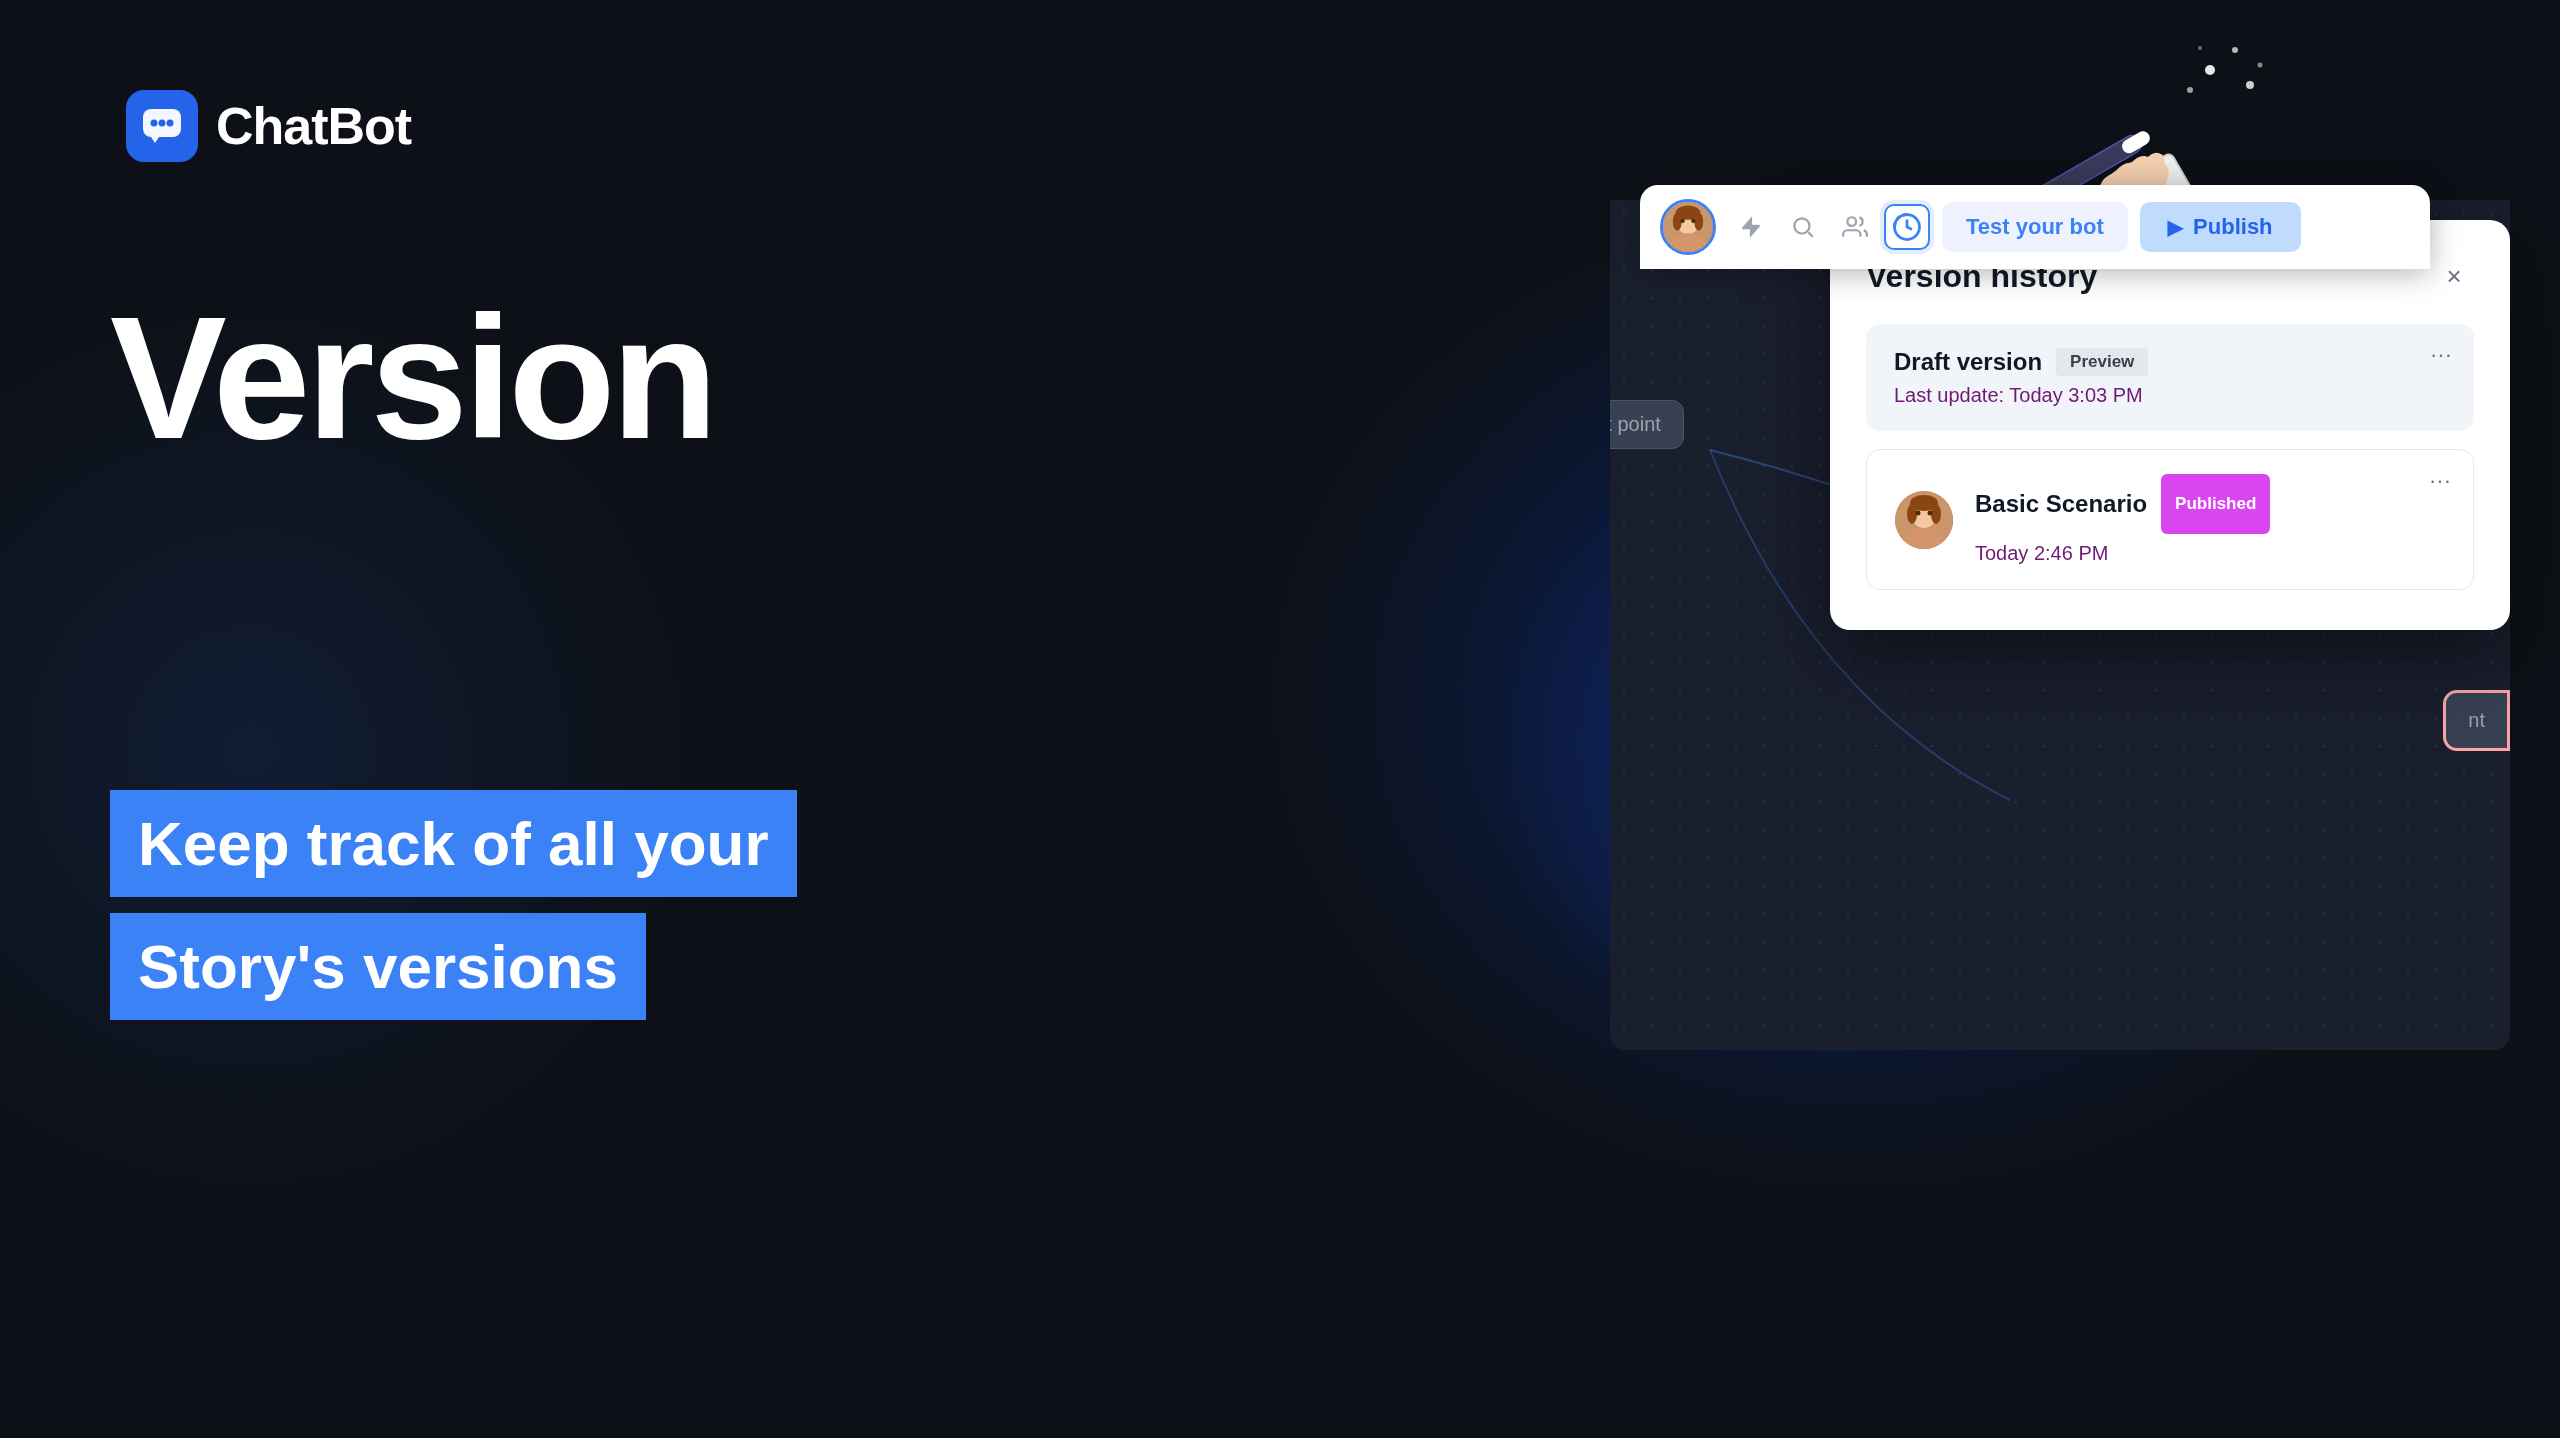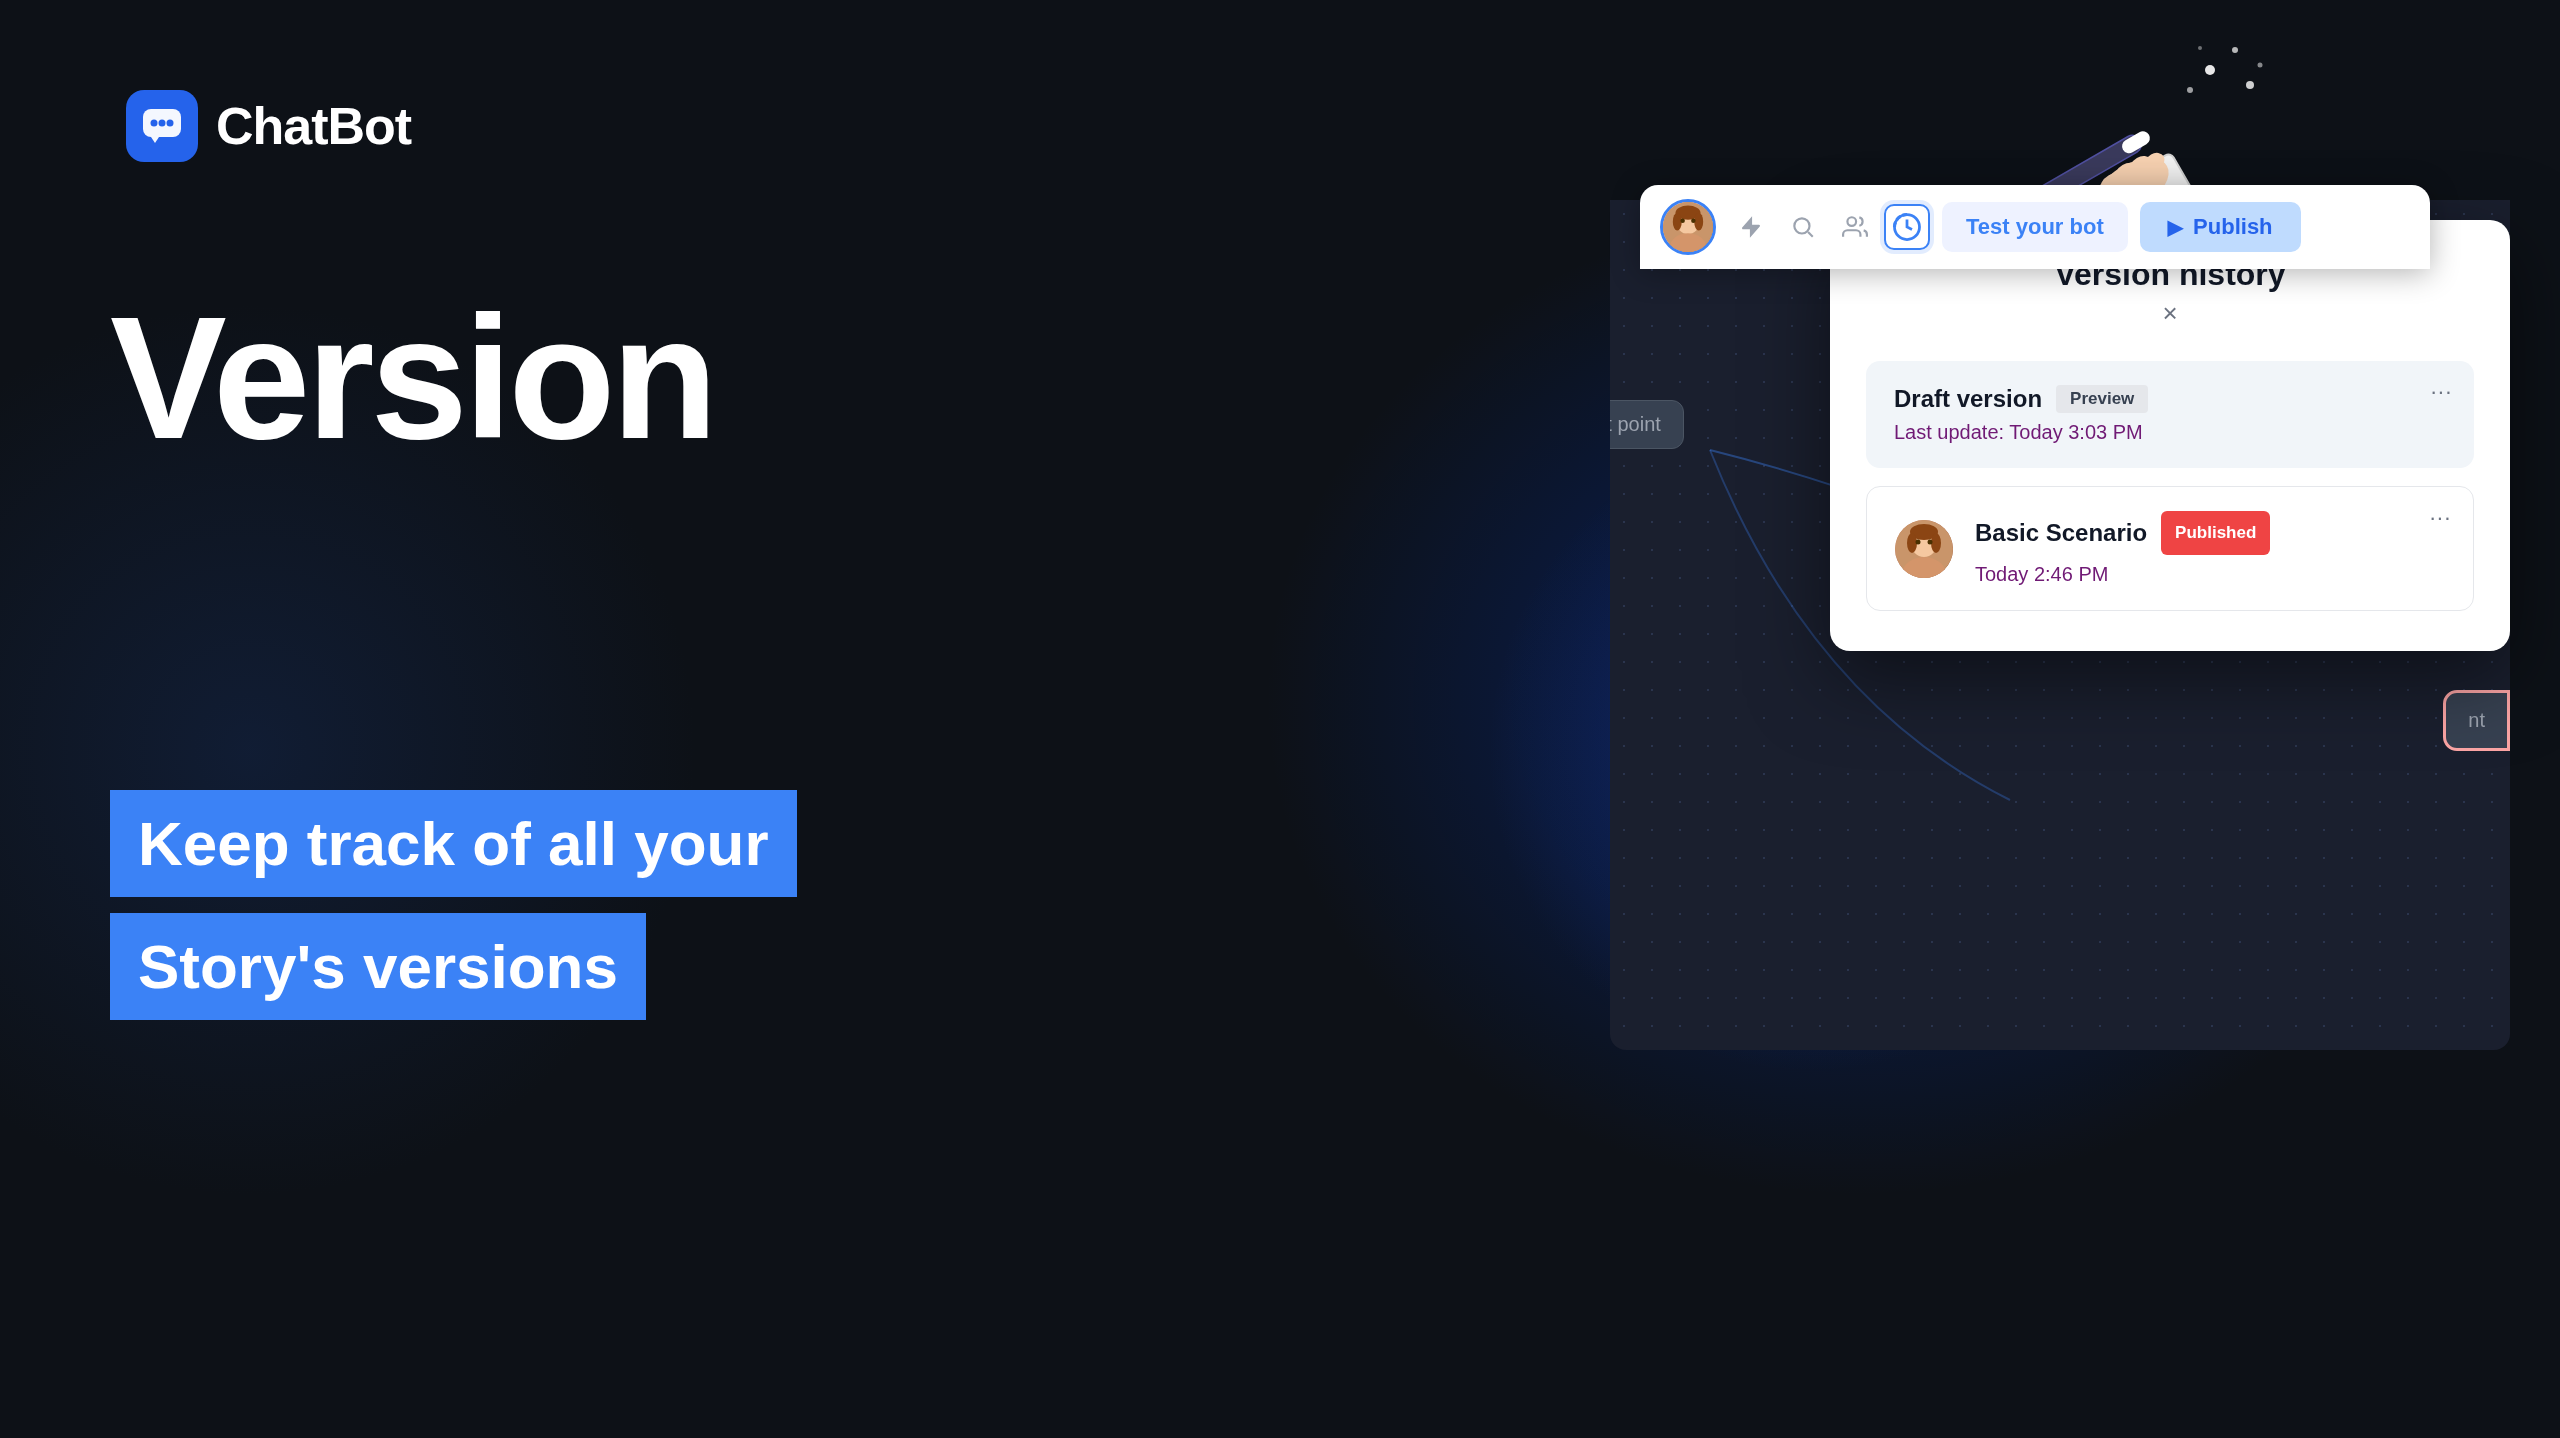--- a/index.html
+++ b/index.html
@@ -250,21 +250,20 @@
       box-shadow: 0 25px 80px rgba(0,0,0,0.5);
       padding: 36px 36px 40px;
       z-index: 10;
     }
 
     .panel-header {
       display: flex;
       justify-content: space-between;
       align-items: center;
       margin-bottom: 28px;
-      flex-direction: column;
     }
 
     .panel-title {
       font-size: 32px;
       font-weight: 700;
       color: #111827;
     }
 
     .close-btn {
       width: 40px;
@@ -325,25 +324,25 @@
     .preview-badge {
       background: #e5e7eb;
       color: #374151;
       font-size: 17px;
       font-weight: 600;
       padding: 4px 14px;
       border-radius: 4px;
     }
 
     .published-badge {
-      background: #ef4444;
+      background: #d946ef;
       color: #ffffff;
       font-size: 17px;
       font-weight: 600;
-      padding: 12px 14px;
+      padding: 20px 14px;
       border-radius: 6px;
     }
 
     .version-time {
       font-size: 20px;
       color: #701a75;
     }
 
     .version-avatar {
       width: 58px;

